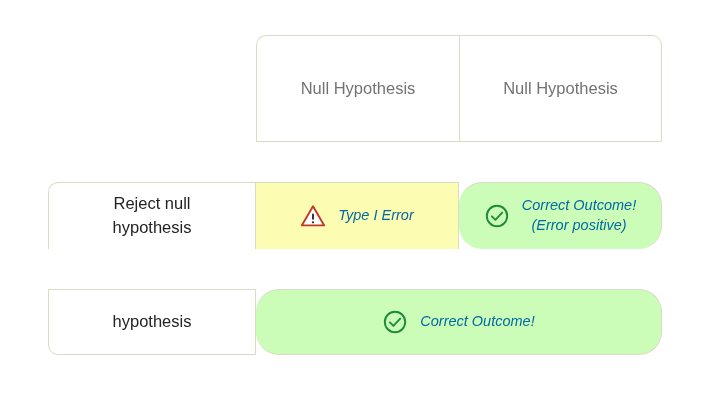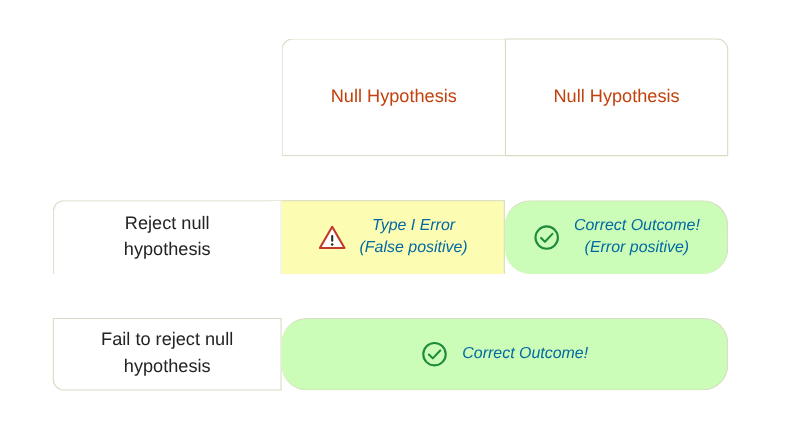--- a/index.html
+++ b/index.html
@@ -35,21 +35,21 @@
     flex: 1 1 50%;
     box-sizing: border-box;
     border: 1px solid #d9dcc4;
     background: #ffffff;
     display: flex;
     align-items: center;
     justify-content: center;
     text-align: center;
     font-size: 16.5px;
     line-height: 1.42;
-    color: #c2410c;
+    color: #737373;
   }
   .col-header.first {
     border-top-left-radius: 10px;
     border-right: none;
   }
   .col-header.last {
     border-top-right-radius: 10px;
   }
   .col-header .label-line { display: block; }
 
@@ -155,40 +155,38 @@
       </div>
 
       <div class="outcome-cell cell-yellow left">
         <svg class="cell-icon" viewBox="0 0 26 26">
           <path d="M13 3.2 L24.2 22.4 L1.8 22.4 Z" fill="#ffffff" stroke="#c0392b" stroke-width="1.9" stroke-linejoin="round"></path>
           <rect x="12.05" y="10.6" width="1.9" height="6.1" rx="0.9" fill="#2b2b2b"></rect>
           <circle cx="13" cy="19.3" r="1.15" fill="#2b2b2b"></circle>
         </svg>
         <div class="cell-text">
           <span class="t-line">Type I Error</span>
-          <span class="t-sub">(False positive)</span>
         </div>
       </div>
 
       <div class="outcome-cell cell-green right">
         <svg class="cell-icon" viewBox="0 0 26 26">
           <circle cx="13" cy="13" r="10.2" fill="none" stroke="#1e8a3c" stroke-width="1.9"></circle>
           <path d="M7.9 13.3 L11.4 16.8 L18.2 9.6" fill="none" stroke="#1e8a3c" stroke-width="1.9" stroke-linecap="round" stroke-linejoin="round"></path>
         </svg>
         <div class="cell-text">
           <span class="t-line">Correct Outcome!</span>
           <span class="t-sub">(Error positive)</span>
         </div>
       </div>
     </div>
 
     <div class="matrix-row bottom">
       <div class="row-header">
         <div>
-          <span class="label-line">Fail to reject null</span>
           <span class="label-line">hypothesis</span>
         </div>
       </div>
 
       <div class="outcome-cell cell-green left">
         <svg class="cell-icon" viewBox="0 0 26 26">
           <circle cx="13" cy="13" r="10.2" fill="none" stroke="#1e8a3c" stroke-width="1.9"></circle>
           <path d="M7.9 13.3 L11.4 16.8 L18.2 9.6" fill="none" stroke="#1e8a3c" stroke-width="1.9" stroke-linecap="round" stroke-linejoin="round"></path>
         </svg>
         <div class="cell-text">

